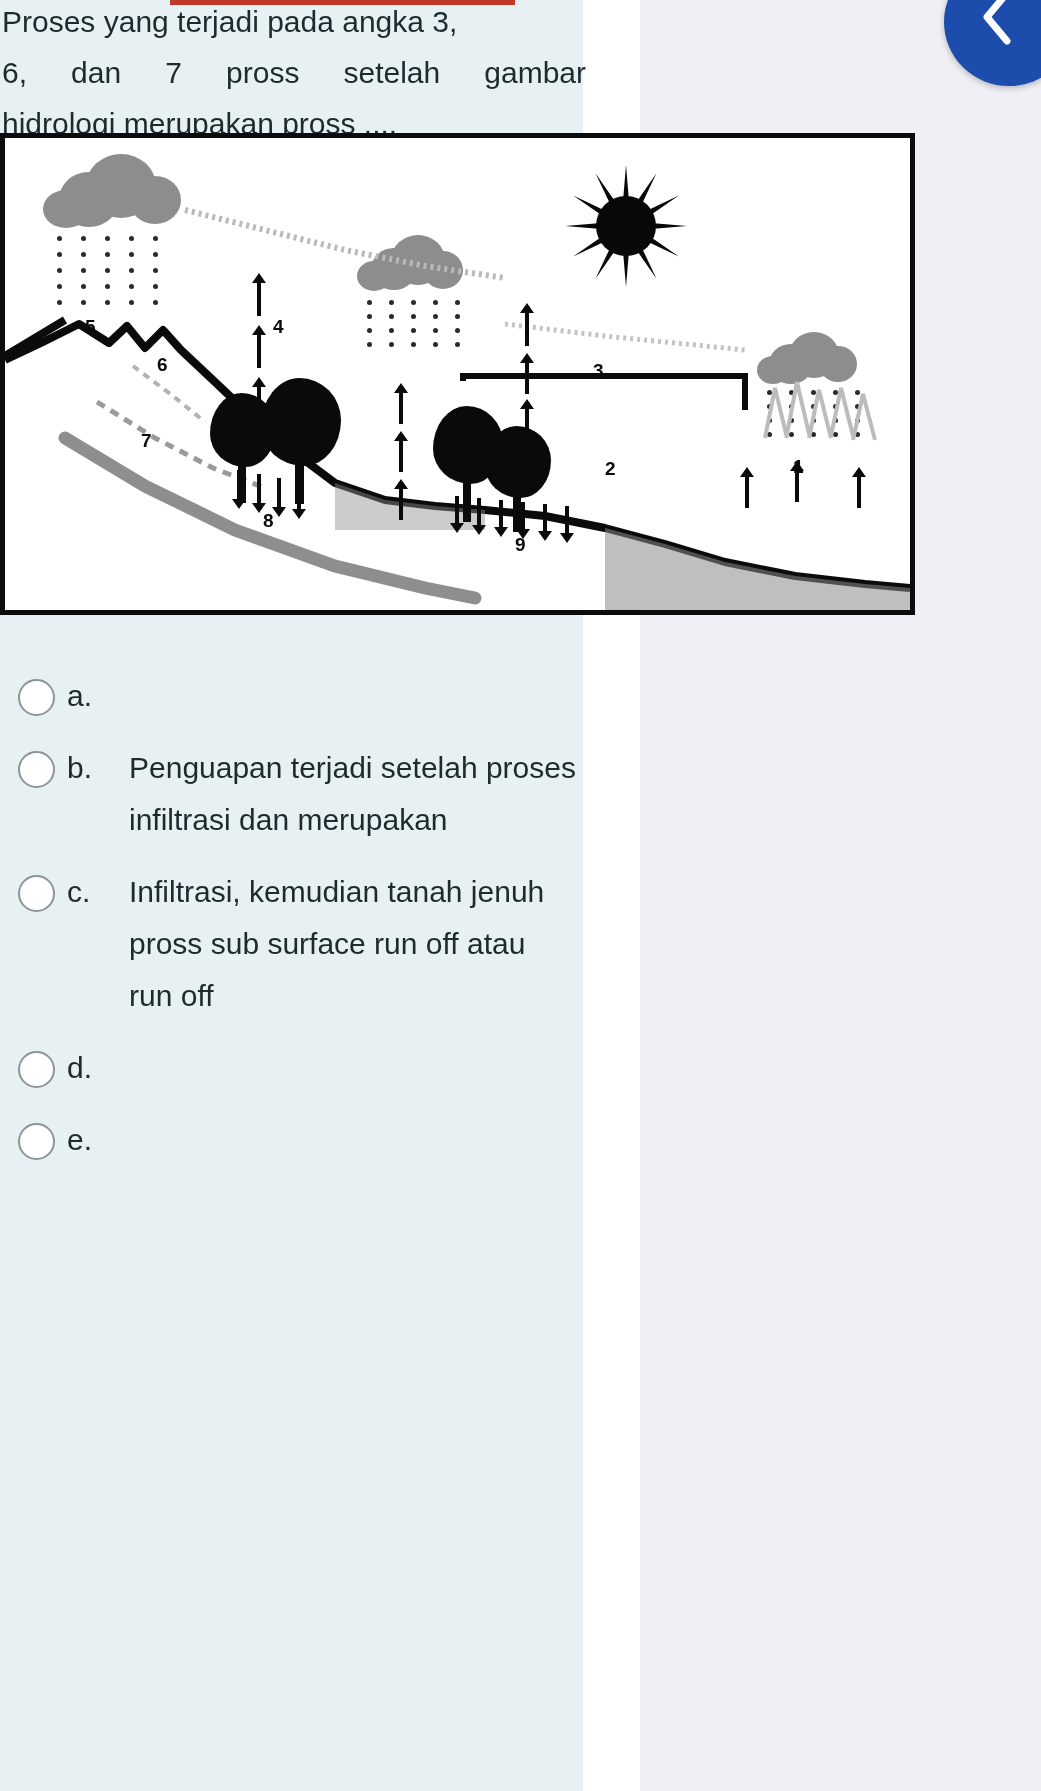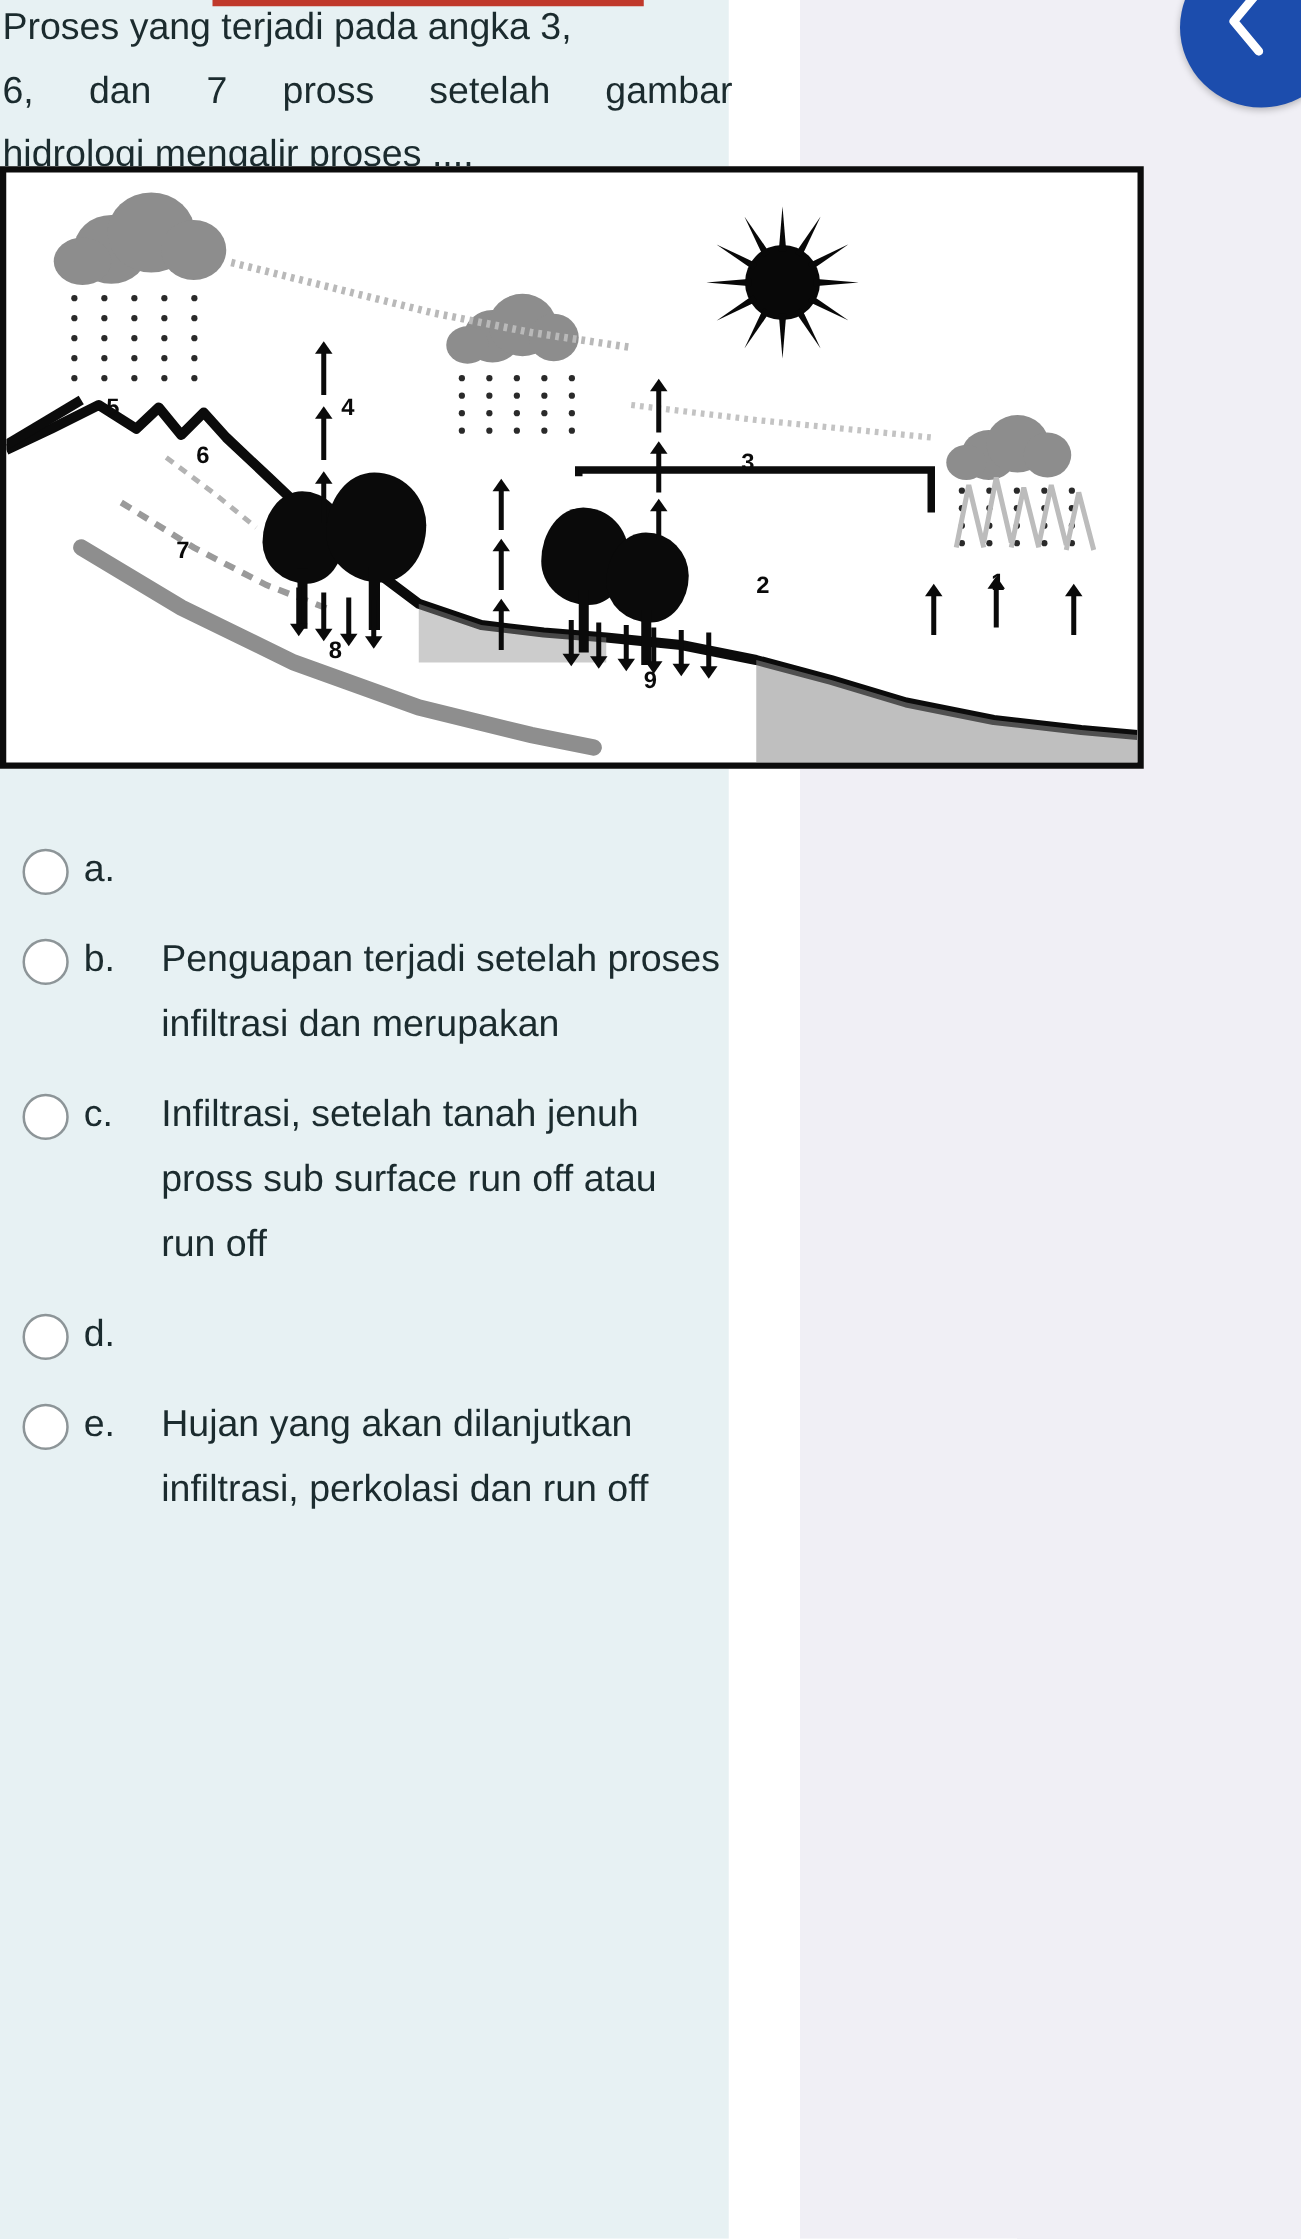--- a/index.html
+++ b/index.html
@@ -161,51 +161,50 @@
     <div class="q-text">
       <span class="q-line">Proses yang terjadi pada angka 3,</span>
       <span class="q-line jst">
         <span>6,</span>
         <span>dan</span>
         <span>7</span>
         <span>pross</span>
         <span>setelah</span>
         <span>gambar</span>
       </span>
-      <span class="q-line">hidrologi mengalir proses ....</span>
+      <span class="q-line">hidrologi merupakan pross ....</span>
     </div>
 
     <div class="options">
 
       <div class="opt">
         <div class="radio"></div>
         <div class="opt-letter">a.</div>
       </div>
 
       <div class="opt">
         <div class="radio"></div>
         <div class="opt-letter">b.</div>
         <div class="opt-text">Penguapan terjadi setelah proses infiltrasi dan merupakan</div>
       </div>
 
       <div class="opt">
         <div class="radio"></div>
         <div class="opt-letter">c.</div>
-        <div class="opt-text">Infiltrasi, setelah tanah jenuh pross sub surface run off atau run off</div>
+        <div class="opt-text">Infiltrasi, kemudian tanah jenuh pross sub surface run off atau run off</div>
       </div>
 
       <div class="opt">
         <div class="radio"></div>
         <div class="opt-letter">d.</div>
       </div>
 
       <div class="opt">
         <div class="radio"></div>
         <div class="opt-letter">e.</div>
-        <div class="opt-text">Hujan yang akan dilanjutkan infiltrasi, perkolasi dan run off</div>
       </div>
 
     </div>
   </div>
 
   <div class="diagram-wrap">
     <div class="dg">
 
       <div class="cloud c1">
         <div class="puff p1"></div>

